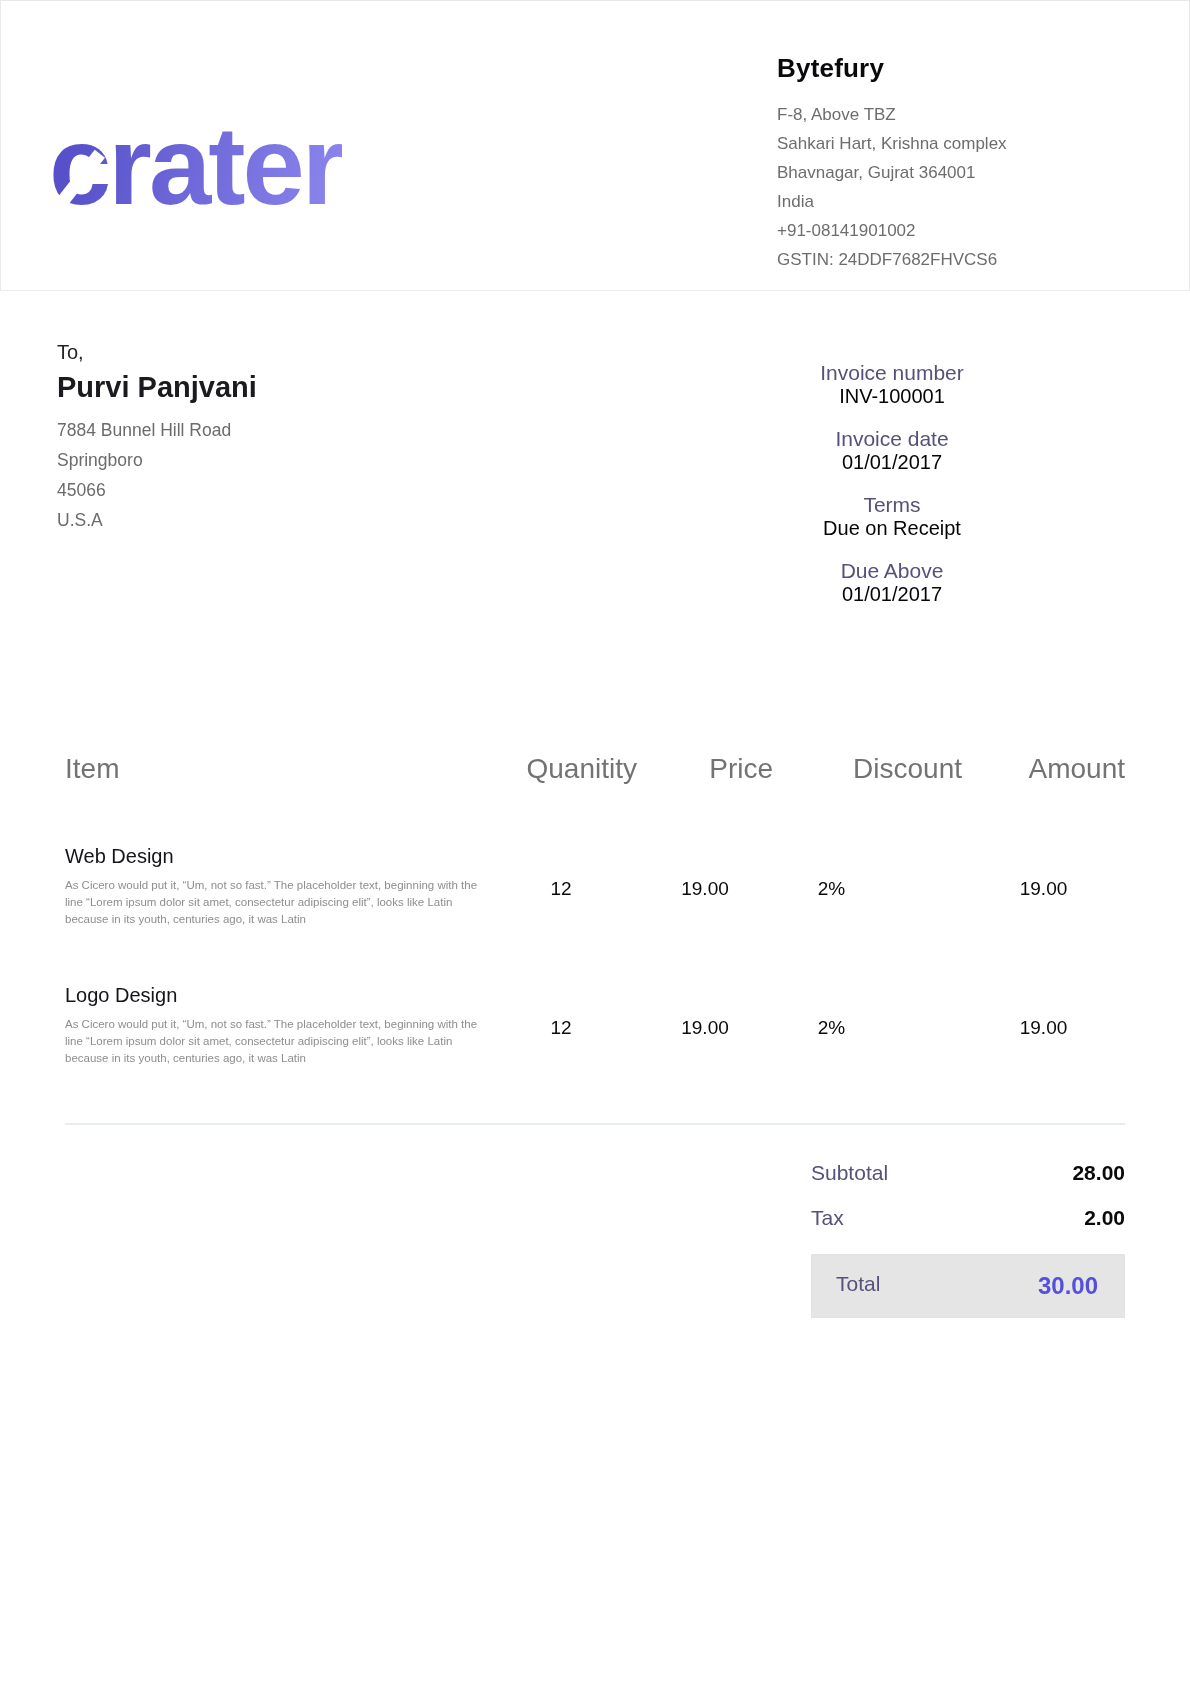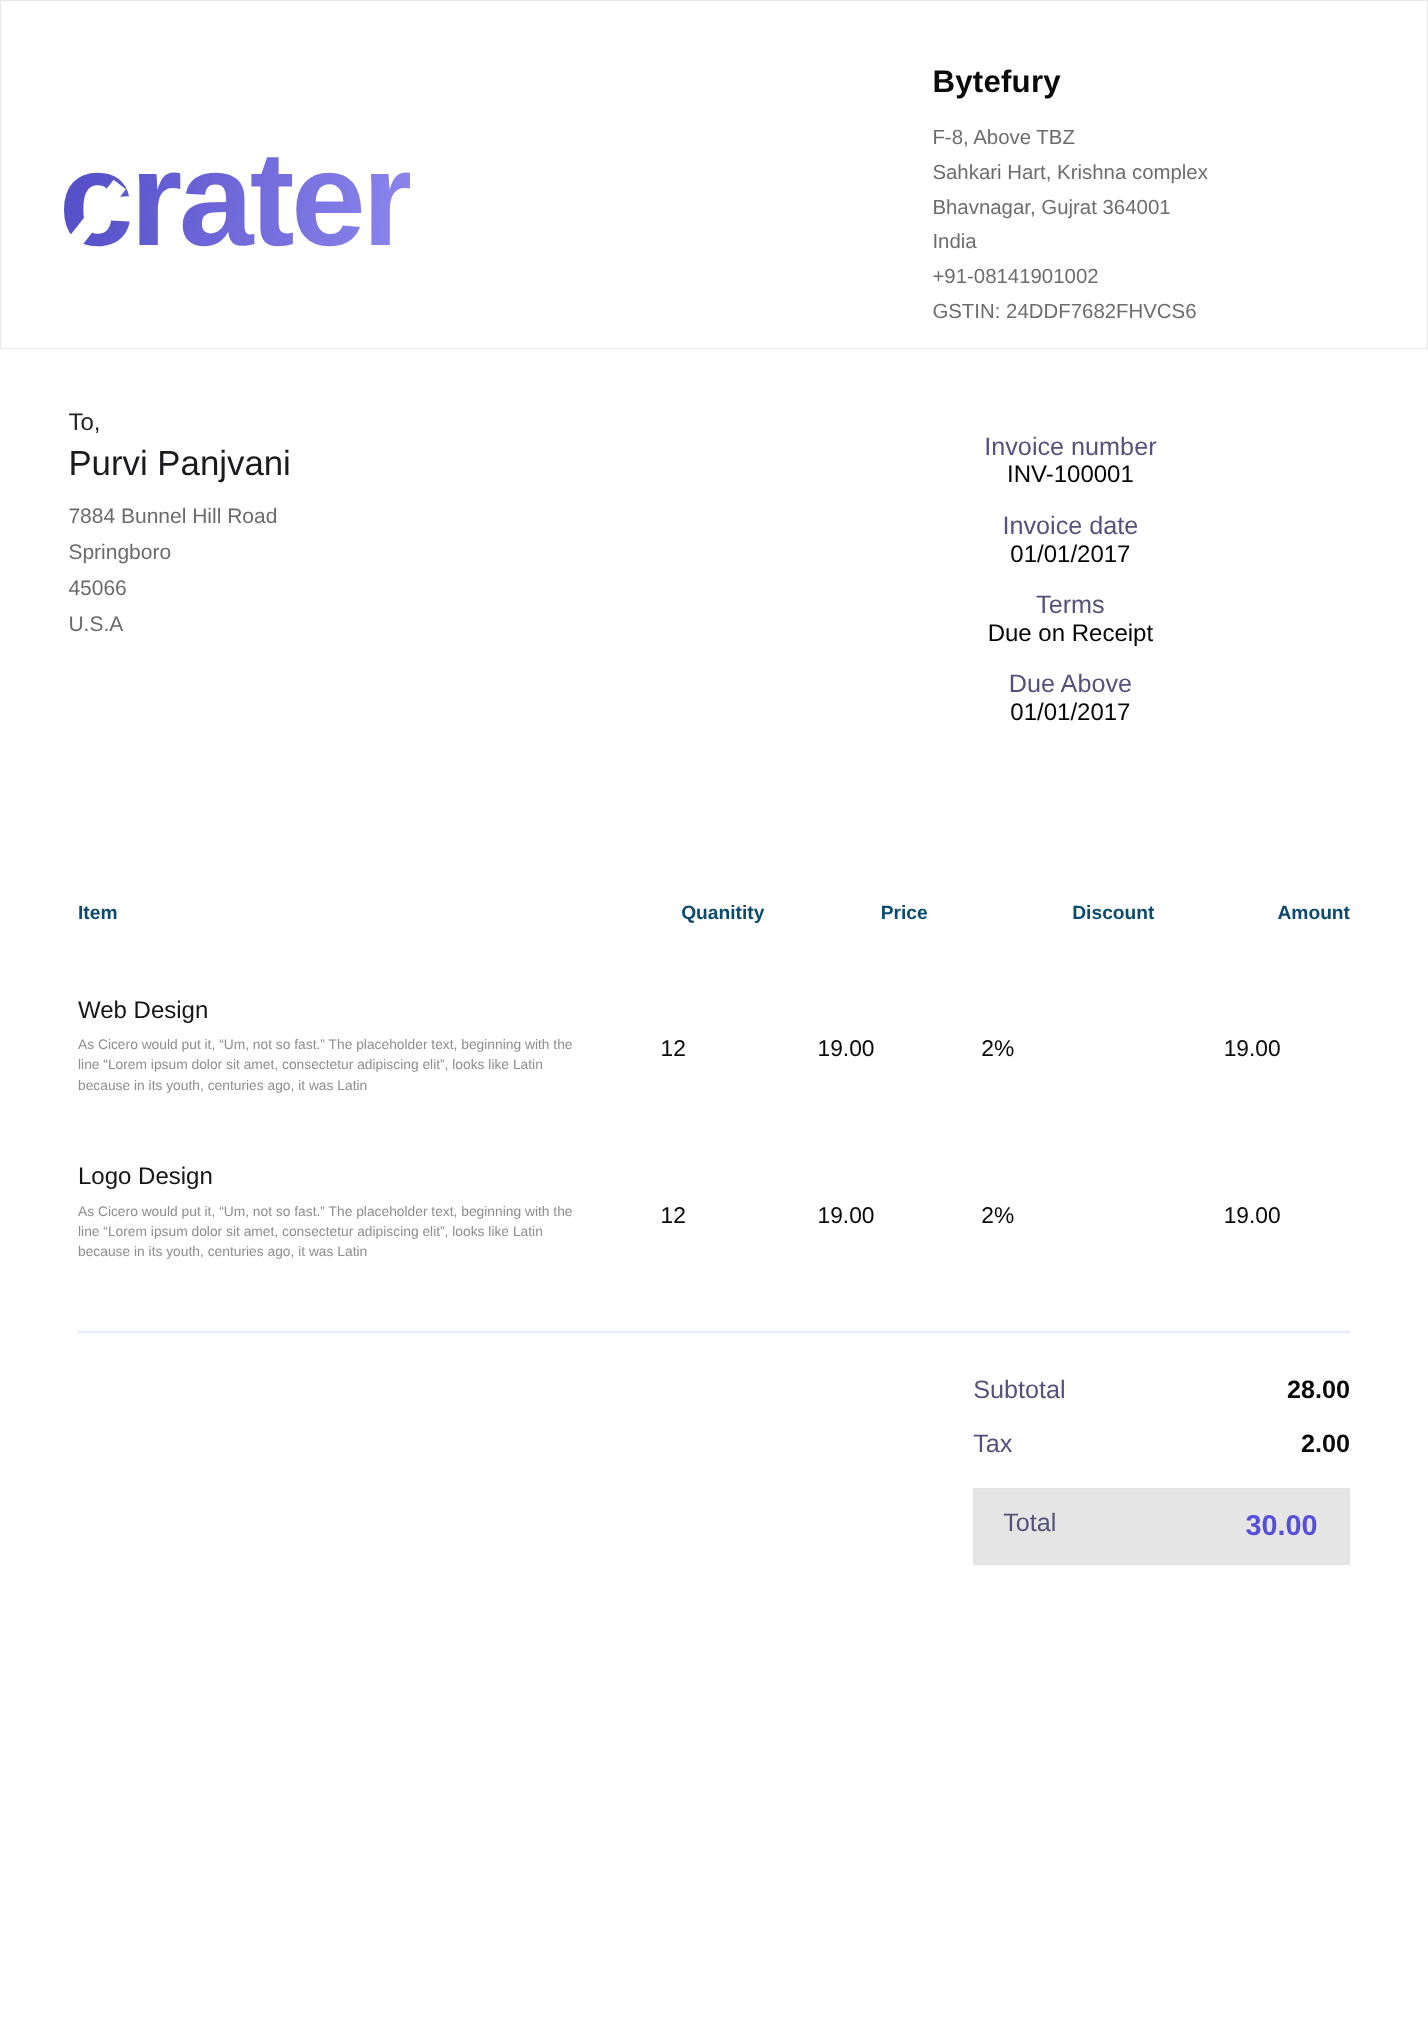--- a/index.html
+++ b/index.html
@@ -47,40 +47,40 @@
   .company-lines { margin-top:16px; }
   .company-line { font-size:17px; line-height:29px; color:#6d6d6d; }
 
   
   .bill-section {
     display:flex;
     justify-content:space-between;
     padding:50px 65px 0 57px;
   }
   .to-label { font-size:20px; color:#232327; }
-  .bill-name { font-size:29px; color:#1b1b1f; margin:7px 0 11px; font-weight:400; }
+  .bill-name { font-size:29px; color:#1b1b1f; margin:7px 0 11px; font-weight:700; }
   .bill-line { font-size:17.5px; line-height:30px; color:#6b6b6b; }
 
   .meta { width:466px; margin-top:20px; }
   .meta-row {
     display:flex; justify-content:space-between; align-items:center;
     margin-bottom:19px; min-height:26px;flex-direction:column;
   }
   .meta-label { font-size:21px; color:#55517a; }
   .meta-value { font-size:20px; color:#050507; }
 
   
   .items { width:1060px; margin:128px 65px 0; border-collapse:collapse; table-layout:fixed; }
   .items col.c-item { width:420px; }
   .items col.c-qty  { width:152px; }
   .items col.c-price{ width:136px; }
   .items col.c-disc { width:189px; }
   .items col.c-amt  { width:163px; }
   .items th {
-    font-size:16px; font-weight:700; color:#0c4a6e;
+    font-size:28px; font-weight:400; color:#737373;
     text-align:right; padding:0 0 34px 0; vertical-align:top;
   }
   .items th.h-item { text-align:left; }
   .items td { vertical-align:middle; padding:0; }
   .items td.cell-item { vertical-align:top; padding:26px 0 30px 0; }
   .item-name { font-size:20px; font-weight:500; color:#151519; }
   .item-desc {
     width:420px; margin-top:9px;
     font-size:11.5px; line-height:17px; color:#8e8e8e;
   }

